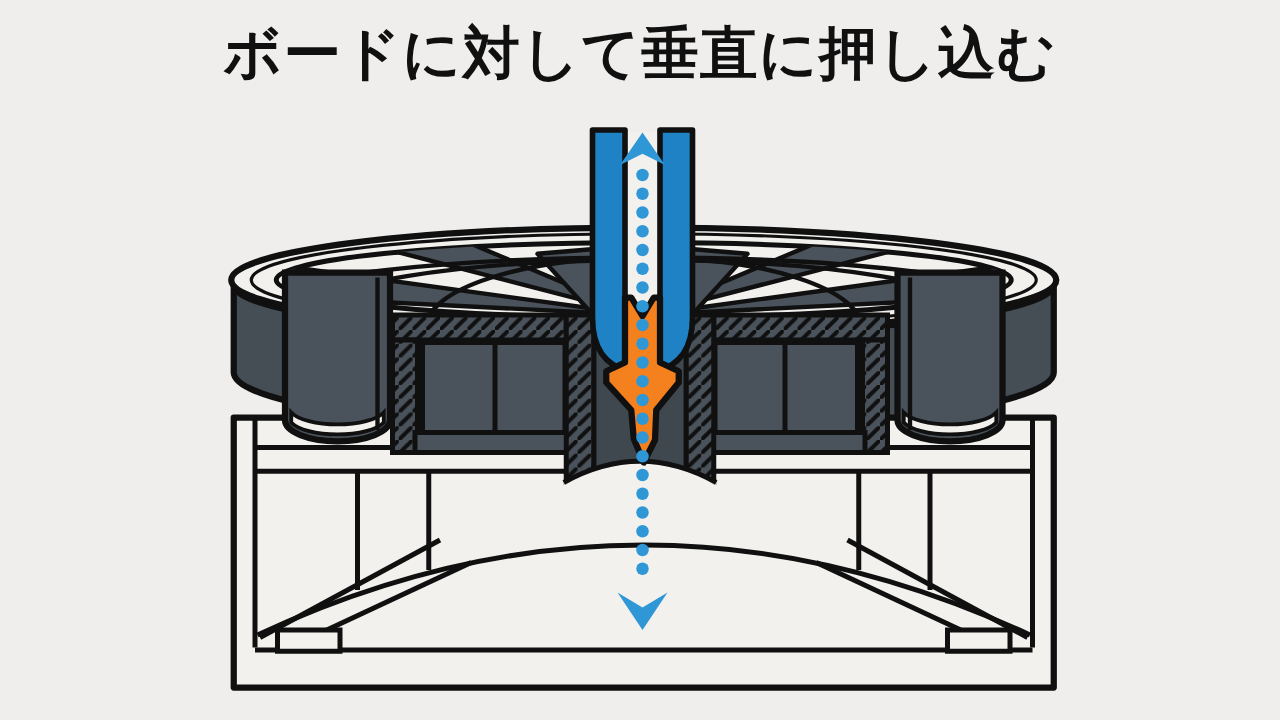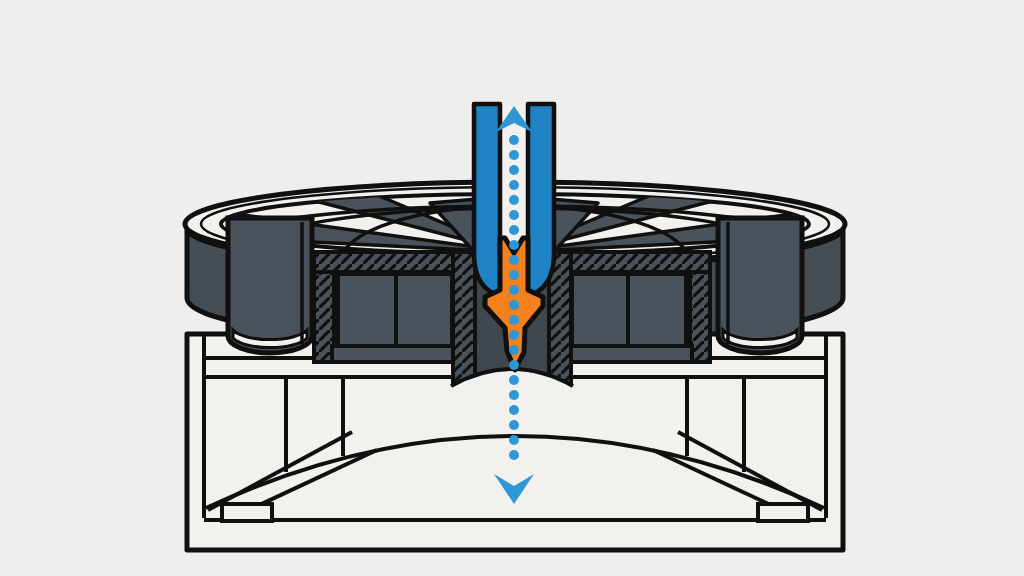--- a/index.html
+++ b/index.html
@@ -21,20 +21,21 @@
   .fill-rim{fill:var(--rim-gray);}
   .fill-blue{fill:var(--accent-blue);}
   .fill-orange{fill:var(--accent-orange);}
   .fill-dotblue{fill:var(--dot-blue);}
   .nofill{fill:none;}
 </style>
 </head>
 <body>
 
 <div id="stage">
+  <div id="title">ボードに対して垂直に押し込む</div>
 
   <svg width="1024" height="576" viewBox="0 0 1024 576">
     <defs>
       <pattern id="hatch" patternUnits="userSpaceOnUse" width="11" height="11">
         <rect width="11" height="11" fill="#4a535b"></rect>
         <path d="M0 11 L11 0" stroke="#101010" stroke-width="3.2"></path>
       </pattern>
       <clipPath id="faceClip">
         <ellipse cx="515" cy="224" rx="294" ry="30"></ellipse>
       </clipPath>

